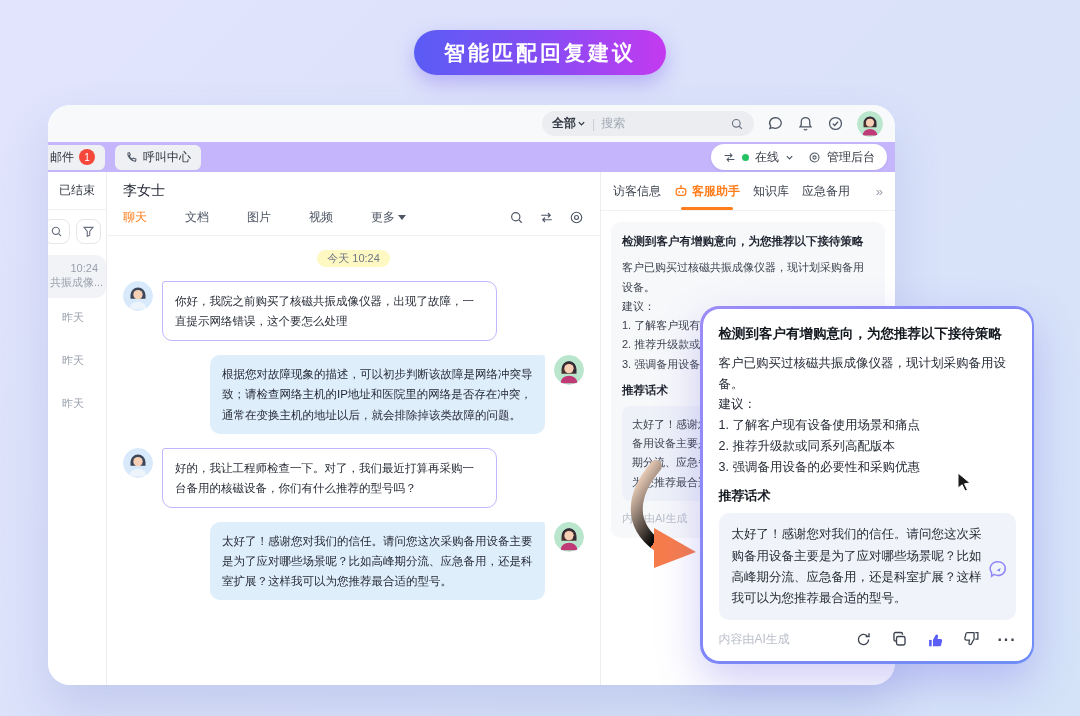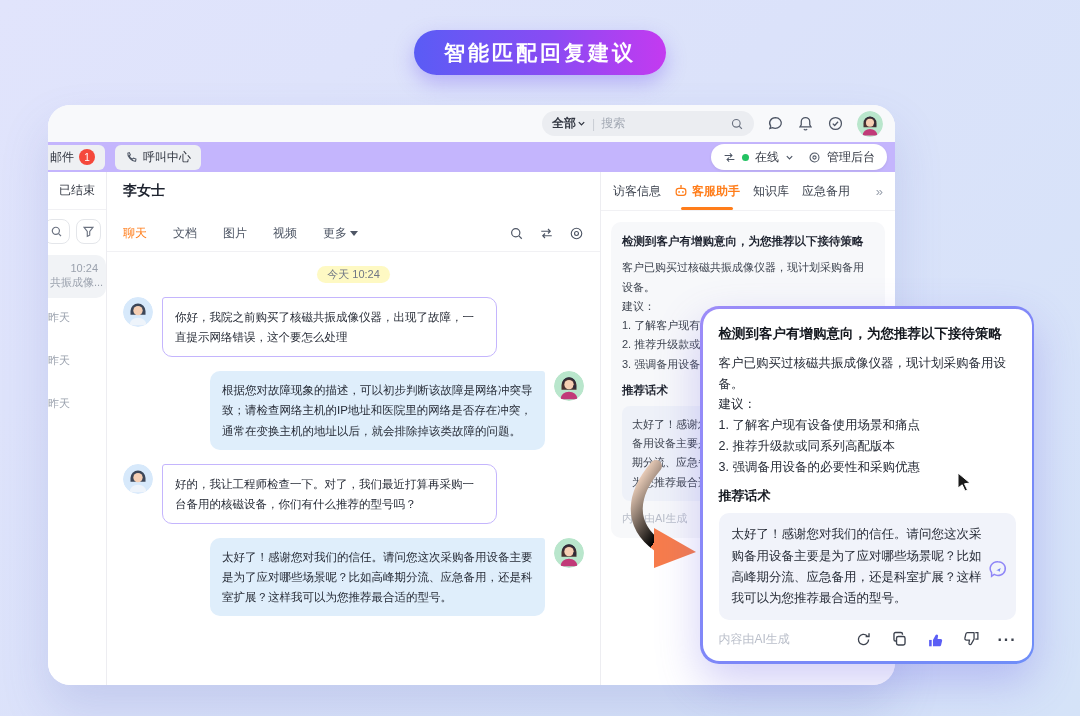--- a/index.html
+++ b/index.html
@@ -47,27 +47,27 @@
   .sidebar { width:59px; border-right:1px solid #ededf1; overflow:hidden; flex:none; }
   .sb-head { height:38px; display:flex; align-items:center; justify-content:center;
              font-size:12px; color:#303540; border-bottom:1px solid #f1f1f4; }
   .sb-btns { display:flex; gap:6px; padding:9px 5px 9px 0; justify-content:flex-end; margin-left:-4px; }
   .sb-btn { width:27px; height:25px; border:1px solid #e4e6ea; border-radius:8px; background:#fff;
             display:flex; align-items:center; justify-content:center; color:#6b7280; }
   .sb-item-sel { margin:2px 0 4px -22px; background:#f1f3f6; border-radius:10px; padding:7px 8px 8px 24px;
                  font-size:11px; color:#9aa1ad; }
   .sb-item-sel .t { text-align:right; margin-bottom:1px; }
   .sb-item-sel .p { white-space:nowrap; }
-  .sb-item { height:43px; font-size:11px; color:#9aa1ad; text-align:left; padding:8px 8px 0 0; }
+  .sb-item { height:43px; font-size:11px; color:#9aa1ad; text-align:center; padding:8px 8px 0 0; }
 
   
   .chatcol { flex:1; border-right:1px solid #ededf1; display:flex; flex-direction:column; min-width:0; }
   .chat-head { padding:10px 16px 0; border-bottom:1px solid #f1f1f4; }
-  .cust-name { font-size:14px; font-weight:bold; color:#1f2430; margin-bottom:25px; }
-  .chat-tabs { display:flex; align-items:center; gap:26px; padding-bottom:9px; font-size:12px; color:#4e5665; }
+  .cust-name { font-size:14px; font-weight:normal; color:#1f2430; margin-bottom:9px; }
+  .chat-tabs { display:flex; align-items:center; gap:38px; padding-bottom:9px; font-size:12px; color:#4e5665; }
   .chat-tab.active { color:#ff7d1a; }
   .caret-down { display:inline-block; width:0; height:0; border-left:4px solid transparent;
                 border-right:4px solid transparent; border-top:5px solid #4e5665; margin-left:3px; vertical-align:middle;}
   .chat-head-icons { margin-left:auto; display:flex; gap:15px; color:#4e5665; }
   .messages { flex:1; padding:12px 16px; overflow:hidden; }
   .time-chip { width:max-content; margin:2px auto 14px; background:#fef9c3; color:#6f7685;
                font-size:11px; padding:1px 10px; border-radius:10px;text-align:right; }
   .msg { display:flex; gap:9px; margin-bottom:14px; }
   .msg.right { justify-content:flex-end; }
   .msg-avatar { width:30px; height:30px; border-radius:50%; overflow:hidden; flex:none; }

